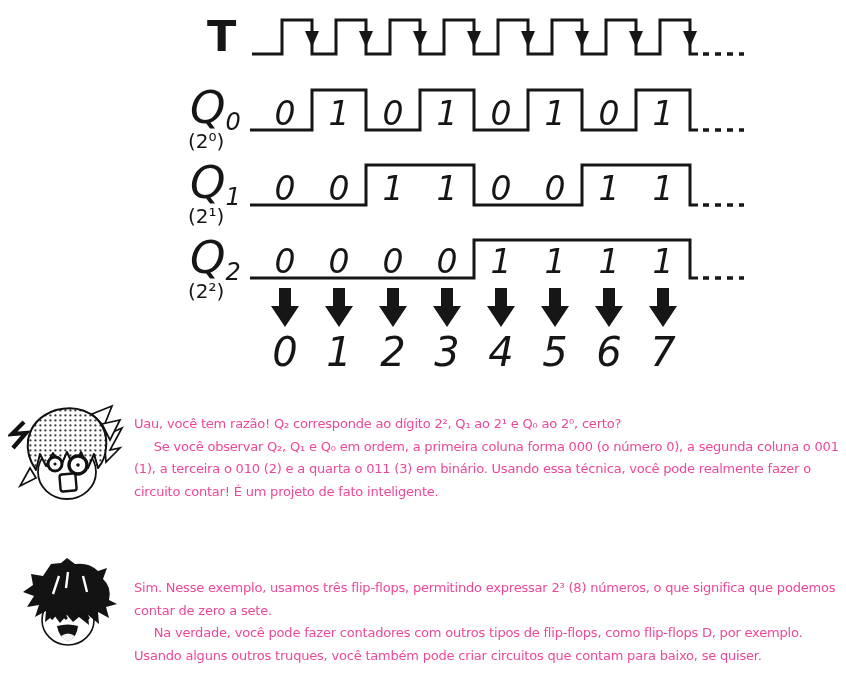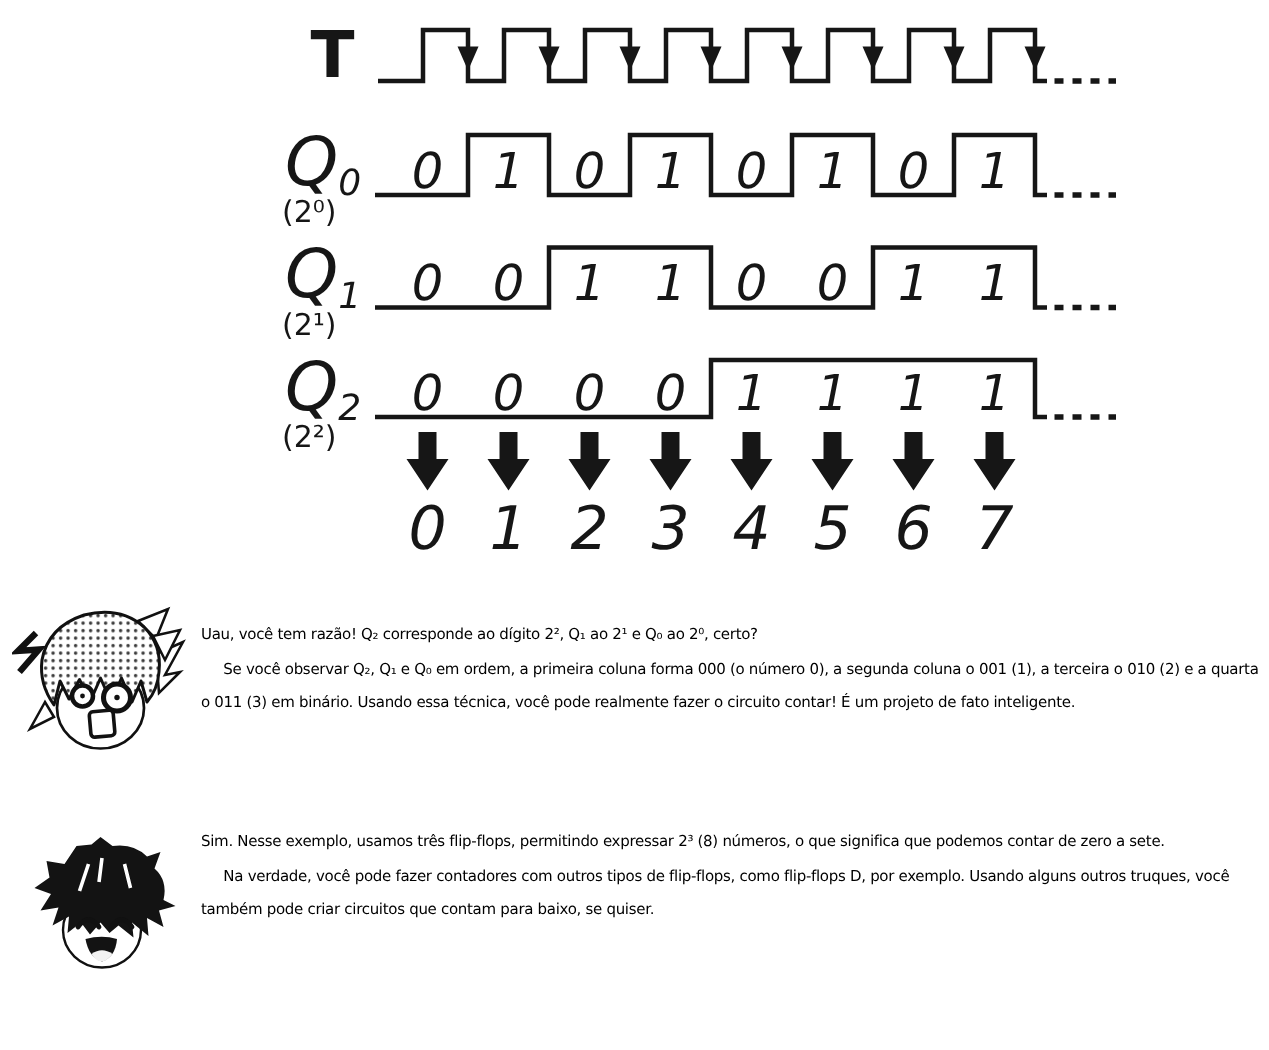--- a/index.html
+++ b/index.html
@@ -8,22 +8,22 @@
   svg text{fill:#161616;font-family:"DejaVu Sans","Liberation Sans",sans-serif;}
   .wave{fill:none;stroke:#161616;stroke-width:3;stroke-linejoin:miter;}
   .dots{stroke-dasharray:6 6;stroke-width:3.6;}
   .fillshape{fill:#161616;stroke:none;}
   .tlabel{font-size:43px;font-weight:bold;}
   .qlabel{font-size:45px;font-style:italic;}
   .qsub{font-size:24px;font-style:italic;}
   .wlabel{font-size:20px;}
   .digit{font-size:33px;font-style:italic;text-anchor:middle;}
   .count{font-size:40px;font-style:italic;text-anchor:middle;font-weight:500;}
-  .speech{position:absolute;width:708px;font-size:10px;line-height:22.5px;
-          letter-spacing:-0.2px;color:#000000;white-space:pre-wrap;}
+  .speech{position:absolute;width:708px;font-size:13px;line-height:22.5px;
+          letter-spacing:-0.2px;color:#ec4899;white-space:pre-wrap;}
   .face{position:absolute;}
 </style>
 </head>
 <body>
 
 <div class="page">
 
   
   <svg id="wave" width="846" height="380" viewBox="0 0 846 380">
       <path d="M252 54 L282 54 L282 20 L312 20 L312 54 L336 54 L336 20 L366 20 L366 54 L390 54 L390 20 L420 20 L420 54 L444 54 L444 20 L474 20 L474 54 L498 54 L498 20 L528 20 L528 54 L552 54 L552 20 L582 20 L582 54 L606 54 L606 20 L636 20 L636 54 L660 54 L660 20 L690 20 L690 54 L698 54" class="wave"></path>
@@ -125,16 +125,16 @@
              L83 58 L84 70 L73 61 L74 71 L64 63 L58 68 L52 61 L45 69 L39 61 L30 68
              L31 57 L20 63 L24 51 L12 53 L19 42 L8 38 L18 31 L16 20 L28 22 L36 10 L46 9 Z" fill="#131313"></path>
     <path d="M44 22 L38 40 M53 18 L51 34 M68 22 L72 38" stroke="#fff" stroke-width="2.4" fill="none"></path>
     <path d="M37 64 Q44 54 51 64" fill="none" stroke="#111" stroke-width="3.2" stroke-linecap="round"></path>
     <path d="M59 64 Q66 54 73 64" fill="none" stroke="#111" stroke-width="3.2" stroke-linecap="round"></path>
     <path d="M42 72 Q53 69 63 72 Q62 84 53 87 Q44 84 42 72 Z" fill="#131313"></path>
     <path d="M46 82 Q53 77 60 82 Q56 87 53 87 Q49 87 46 82 Z" fill="#f2f2f2"></path>
   </svg>
 
   
-  <div class="speech" style="left:134px;top:551px">Sim. Nesse exemplo, usamos três flip-flops, permitindo expressar 2³ (8) números, o que significa que podemos contar de zero a sete.
+  <div class="speech" style="left:134px;top:577px">Sim. Nesse exemplo, usamos três flip-flops, permitindo expressar 2³ (8) números, o que significa que podemos contar de zero a sete.
      Na verdade, você pode fazer contadores com outros tipos de flip-flops, como flip-flops D, por exemplo. Usando alguns outros truques, você também pode criar circuitos que contam para baixo, se quiser.</div>
 
 </div>
 
 </body></html>

